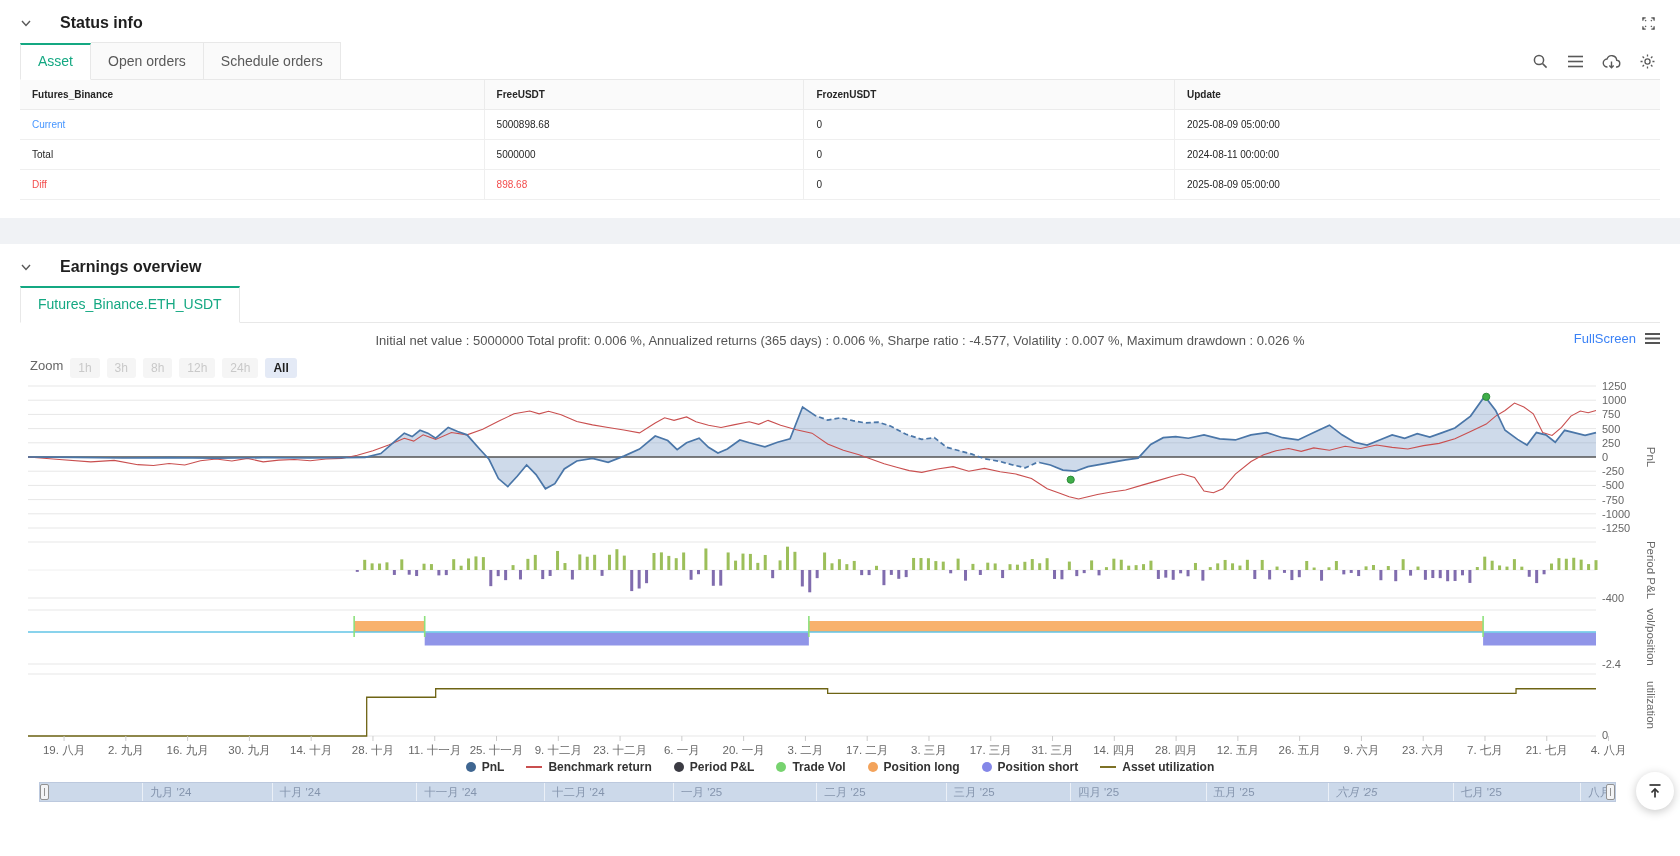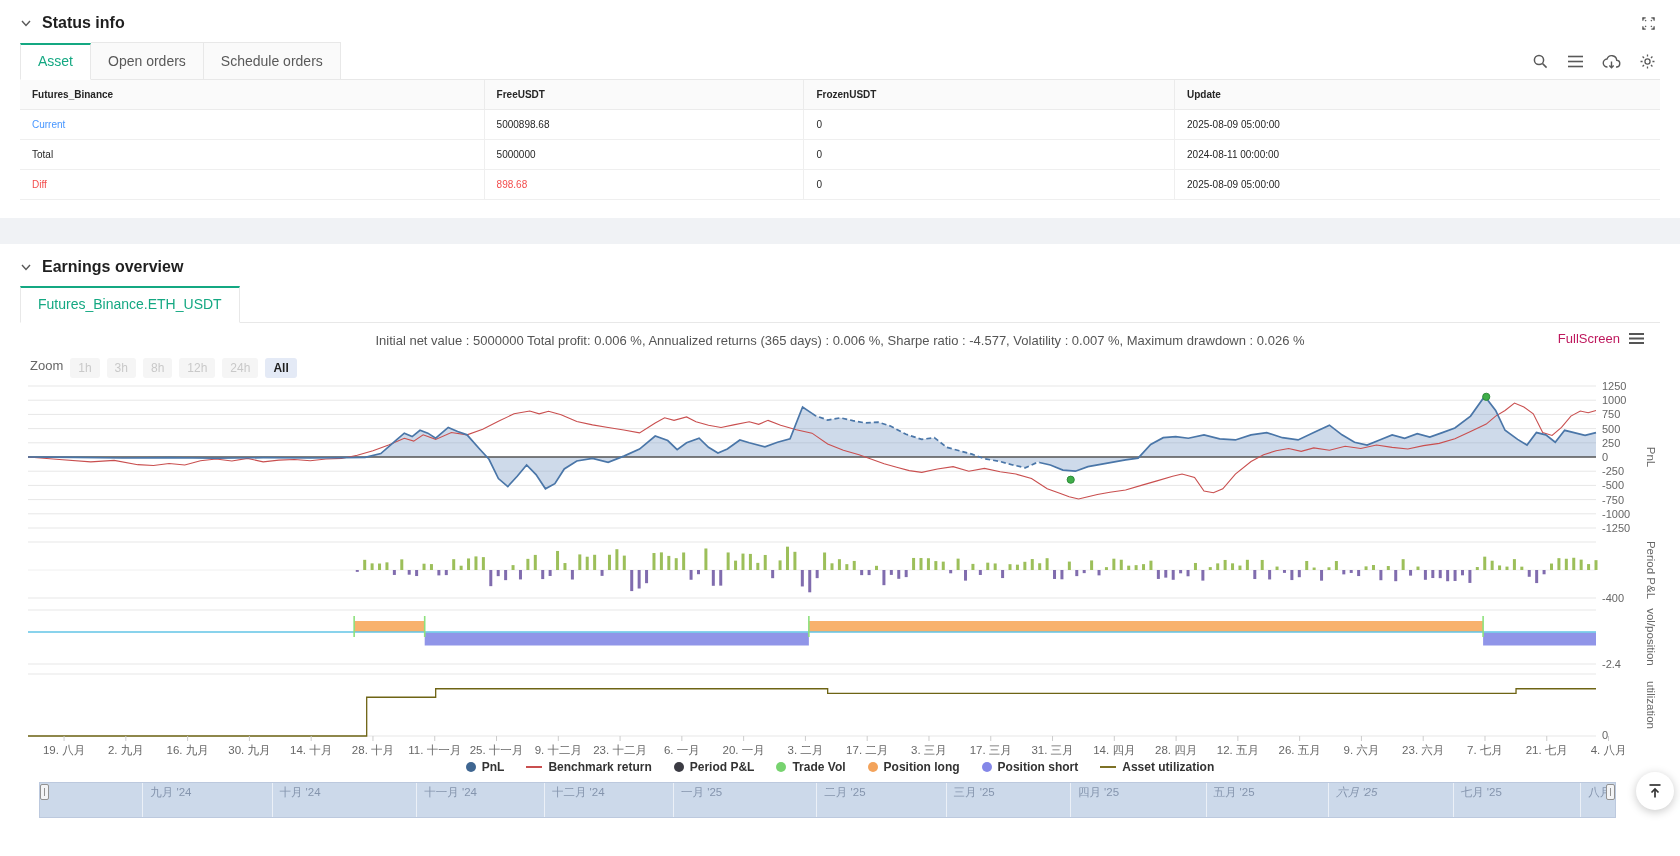--- a/index.html
+++ b/index.html
@@ -5,21 +5,21 @@
   :root{
     --green:#14a882; --link:#4796ff; --danger:#f34c4c;
     --border:#e8e8e8; --muted:#8c8c8c; --ink:#262626;
   }
   *{box-sizing:border-box}
   html,body{margin:0;padding:0}
   body{width:1680px;height:856px;overflow:hidden;background:#fff;color:var(--ink);
        font-family:"Liberation Sans","DejaVu Sans",sans-serif;font-size:13px}
 
   .section{padding:14px 20px 0;position:relative}
-  .sec-head{display:flex;align-items:center;gap:10px;font-size:16px;font-weight:700;color:#1f1f1f}
+  .sec-head{display:flex;align-items:center;gap:28px;font-size:16px;font-weight:700;color:#1f1f1f}
   .chev-icon{display:inline-flex;color:#595959}
   .expand-btn{position:absolute;top:16px;right:24px;color:#595959;cursor:pointer}
 
   .tabs-row{display:flex;margin-top:10px;border-bottom:1px solid var(--border);position:relative;align-items:flex-end}
   .tab{height:37px;line-height:36px;padding:0 17px;background:#fafafa;border:1px solid var(--border);
        border-bottom:none;color:#595959;font-size:14px;cursor:pointer;white-space:nowrap}
   .tab + .tab{border-left:none}
   .tab.active{background:#fff;color:var(--green);border-top:2px solid var(--green);
               line-height:33px;margin-bottom:-1px;border-bottom:1px solid #fff}
   .head-icons{position:absolute;right:4px;bottom:9px;display:flex;gap:18px;align-items:center;color:#595959}
@@ -28,36 +28,36 @@
   table.status-table{width:100%;border-collapse:collapse;font-size:10px}
   .status-table th{background:#fafafa;text-align:left;font-weight:700;color:#262626;
                    padding:9px 12px;border-bottom:1px solid #ebebeb;border-right:1px solid #ebebeb}
   .status-table td{padding:9px 12px;border-bottom:1px solid #efefef;border-right:1px solid #efefef;color:#262626}
   .status-table th:last-child,.status-table td:last-child{border-right:none}
   td.link{color:var(--link)} td.danger{color:var(--danger)}
 
   .separator{height:26px;background:#f0f2f5;margin-top:18px}
 
   .stats-row{position:relative;margin-top:10px;text-align:center;font-size:13px;color:#555}
-  .fullscreen{position:absolute;right:16px;top:-2px;display:flex;gap:9px;align-items:center;
-              font-size:13px;color:#be185d;cursor:pointer}
+  .fullscreen{position:absolute;right:0;top:-2px;display:flex;gap:9px;align-items:center;
+              font-size:13px;color:#3b82f6;cursor:pointer}
 
   .zoom-row{display:flex;align-items:flex-start;gap:7px;margin-top:10px;padding-left:10px;font-size:13px;color:#666}
   .zbtn{font-size:12px;padding:3px 8px;border-radius:3px;background:#f5f5f5;color:#c9c9c9;cursor:pointer}
   .zbtn.active{background:#e4eaf6;color:#1f1f1f;font-weight:700}
 
   #main-chart{display:block;margin-top:2px}
 
   .legend{display:flex;justify-content:center;gap:22px;align-items:center;
           font-size:12px;font-weight:700;color:#333;margin-top:-4px}
   .lg-item{display:flex;align-items:center;gap:6px;cursor:pointer}
   .lg-dot{width:10px;height:10px;border-radius:50%}
   .lg-line{width:16px;height:2px}
 
-  .navigator{position:relative;height:36px;margin:8px 44px 0 19px;background:#ccd9ea;
+  .navigator{position:relative;height:20px;margin:8px 44px 0 19px;background:#ccd9ea;
              border:1px solid #bcc9de;overflow:hidden;cursor:ew-resize}
   .nav-label{position:absolute;top:2px;font-size:11.5px;color:#8494ad;white-space:nowrap}
   .nav-line{position:absolute;top:0;bottom:0;width:1px;background:rgba(255,255,255,.6)}
   .nav-handle{position:absolute;top:1px;width:9px;height:16px;background:#f3f4f6;
               border:1px solid #929292;border-radius:2px;z-index:2;cursor:ew-resize}
   .nav-handle::after{content:"";position:absolute;left:3px;top:3px;bottom:3px;width:1px;background:#929292}
 
   .back-top{position:fixed;right:6px;top:772px;width:38px;height:38px;border-radius:50%;background:#fff;
             box-shadow:0 2px 10px rgba(0,0,0,.22);display:flex;align-items:center;justify-content:center;cursor:pointer}
 </style>

